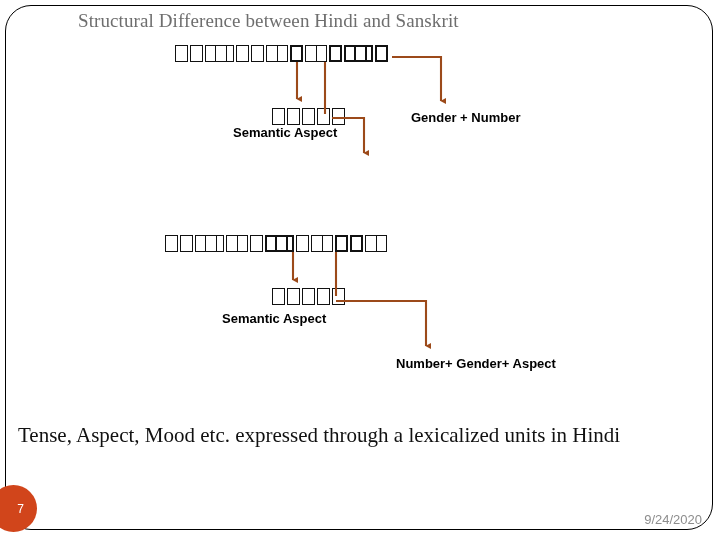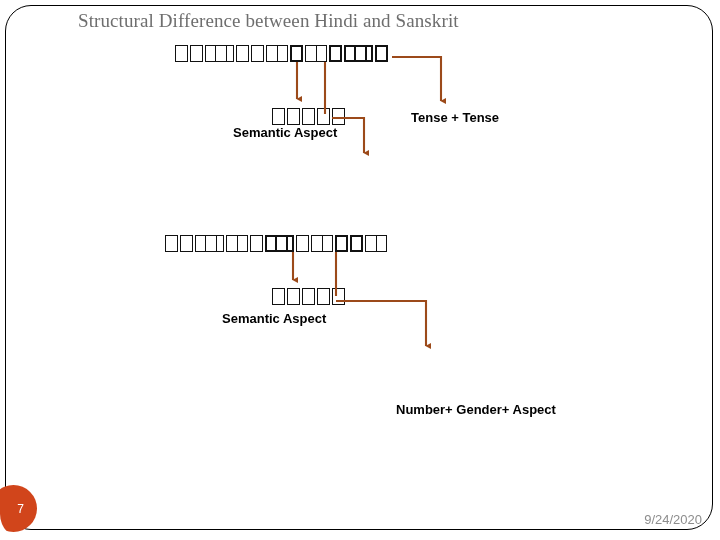--- a/index.html
+++ b/index.html
@@ -7,21 +7,20 @@
     padding: 0;
     background: #ffffff;
   }
   #slide {
     position: relative;
     width: 720px;
     height: 540px;
     background: #ffffff;
     overflow: hidden;
     font-family: "Liberation Sans", sans-serif;
-    border-radius: 26px;
   }
   
   #frame {
     position: absolute;
     left: 5px;
     top: 5px;
     width: 708px;
     height: 525px;
     border: 1.4px solid #000000;
     border-radius: 26px;
@@ -161,21 +160,21 @@
   <div class="tofu-row" style="left:272px; top:105px;">
     <span class="tofu w1"></span>
     <span class="tofu w1"></span>
     <span class="tofu w1"></span>
     <span class="tofu w1"></span>
     <span class="tofu w1"></span>
   </div>
 
   <div class="lbl" style="left:233px; top:125px;">Semantic Aspect</div>
 
-  <div class="lbl" style="left:411px; top:110px;">Tense + Tense</div>
+  <div class="lbl" style="left:411px; top:110px;">Gender + Number</div>
 
 
   <div class="tofu-row" style="left:165px; top:232px;">
     <span class="tofu w1"></span>
     <span class="tofu w1"></span>
     <span class="tofu w3 split3"></span>
     <span class="tofu w2 split2"></span>
     <span class="tofu w1"></span>
     <span class="tofu w3 split3 thick"></span>
     <span class="tofu w1"></span>
@@ -188,21 +187,21 @@
   <div class="tofu-row" style="left:272px; top:285px;">
     <span class="tofu w1"></span>
     <span class="tofu w1"></span>
     <span class="tofu w1"></span>
     <span class="tofu w1"></span>
     <span class="tofu w1"></span>
   </div>
 
   <div class="lbl" style="left:222px; top:311px;">Semantic Aspect</div>
 
-  <div class="lbl" style="left:396px; top:356px;margin-top:46px;">Number+ Gender+ Aspect</div>
+  <div class="lbl" style="left:396px; top:356px;">Number+ Gender+ Aspect</div>
 
   <svg id="links" viewBox="0 0 720 540" xmlns="http://www.w3.org/2000/svg">
     <defs>
       <marker id="ah" markerWidth="7" markerHeight="7" refX="3.2" refY="5.4" orient="auto" markerUnits="userSpaceOnUse">
         <path d="M0,0 L6.4,0 L3.2,6.0 z" fill="#9c4a1a"></path>
       </marker>
     </defs>
     <g stroke="#9c4a1a" stroke-width="2.1" fill="none">
 
       <path d="M297,62 L297,99" marker-end="url(#ah)"></path>
@@ -216,18 +215,19 @@
     <g stroke="#9c4a1a" stroke-width="2.1" fill="none">
 
       <path d="M293,252 L293,280" marker-end="url(#ah)"></path>
 
       <path d="M336,252 L336,296"></path>
 
       <path d="M336,301 L426,301 L426,346" marker-end="url(#ah)"></path>
     </g>
   </svg>
 
+  <div id="summary">Tense, Aspect, Mood etc. expressed through a lexicalized units in Hindi</div>
 
   <div id="slide-num">7</div>
 
   <div id="date">9/24/2020</div>
 
 </div>
 
 </body></html>

